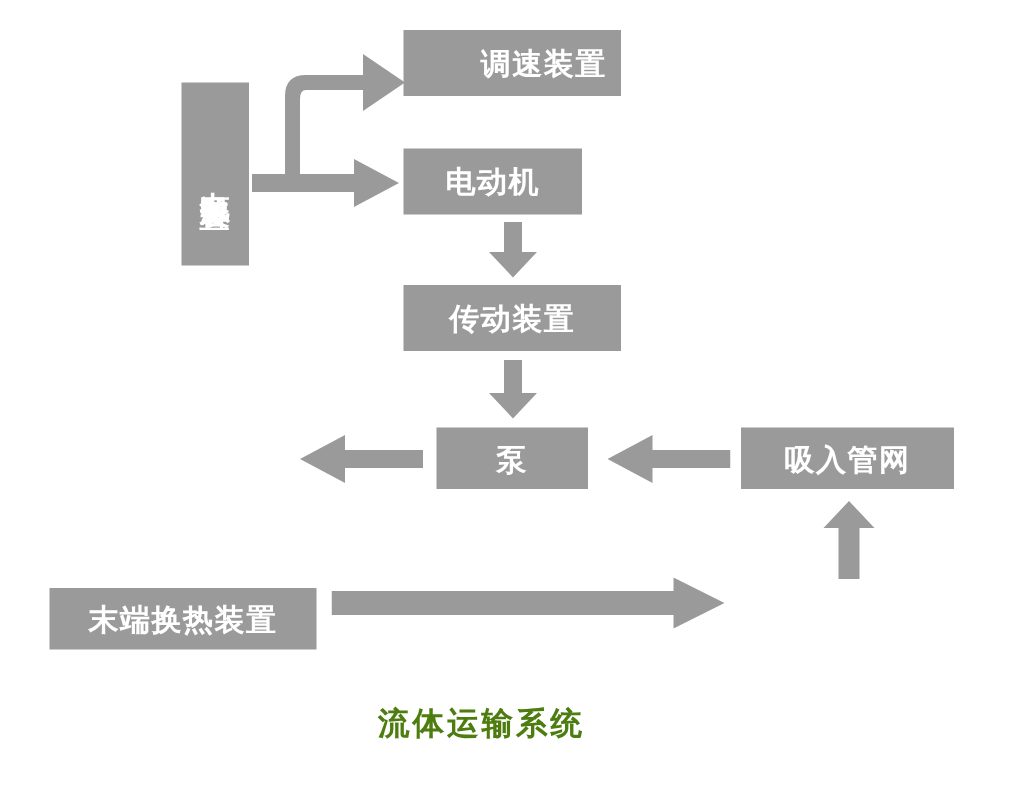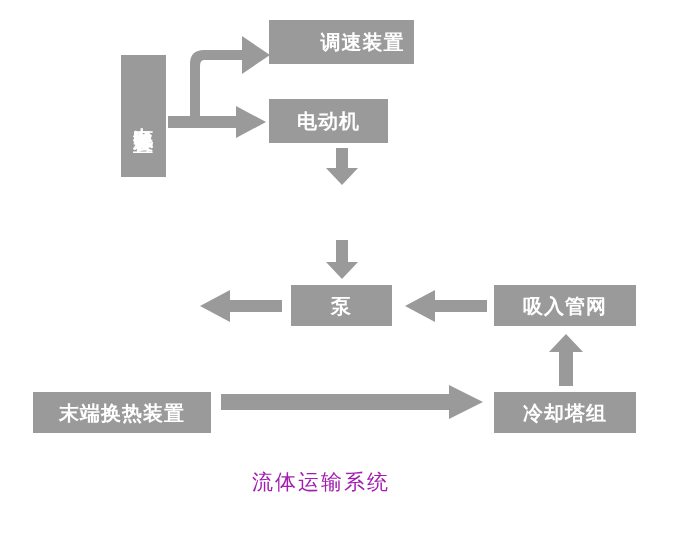--- a/index.html
+++ b/index.html
@@ -32,23 +32,23 @@
   .node.vertical {
     writing-mode: vertical-rl;
     text-orientation: upright;
     letter-spacing: 2px;
   }
   .arrow {
     position: absolute;
   }
   .caption {
     position: absolute;
-    color: #a21caf;
+    color: #4d7c0f;
     font-family: "DejaVu Serif", "Liberation Serif", serif;
-    font-weight: normal;
+    font-weight: bold;
     font-size: 21px;
     letter-spacing: 2px;
   }
 </style>
 </head>
 <body>
 
 <div id="canvas">
 
   <div class="node vertical" style="left:121px; top:55px; width:45px; height:122px;">
@@ -56,37 +56,37 @@
   </div>
 
   <div class="node" style="left:269px; top:20px; width:145px; height:44px;padding-left:42px;">
     <span>调速装置</span>
   </div>
 
   <div class="node" style="left:269px; top:99px; width:119px; height:44px;">
     <span>电动机</span>
   </div>
 
+  <div class="node" style="left:269px; top:190px; width:145px; height:44px;">
+    <span>传动装置</span>
+  </div>
 
   <div class="node" style="left:291px; top:285px; width:101px; height:41px;">
     <span>泵</span>
   </div>
 
 
   <div class="node" style="left:494px; top:285px; width:142px; height:41px;">
     <span>吸入管网</span>
   </div>
 
   <div class="node" style="left:33px; top:392px; width:178px; height:41px;">
     <span>末端换热装置</span>
   </div>
 
-  <div class="node" style="left:494px; top:392px; width:142px; height:41px;">
-    <span>冷却塔组</span>
-  </div>
 
   <svg class="arrow" style="left:180px; top:24px; width:100px; height:100px;" viewBox="0 0 100 100">
     <path d="M 10 98 L 10 40 Q 10 26 24 26 L 62 26 L 62 12 L 90 31 L 62 50 L 62 36 L 24 36 Q 20 36 20 42 L 20 98 Z" fill="#9a9a9a"></path>
   </svg>
 
   <svg class="arrow" style="left:168px; top:106px; width:100px; height:32px;" viewBox="0 0 100 32">
     <path d="M 0 10 L 68 10 L 68 0 L 98 16 L 68 32 L 68 22 L 0 22 Z" fill="#9a9a9a"></path>
   </svg>
 
   <svg class="arrow" style="left:325px; top:148px; width:34px; height:38px;" viewBox="0 0 34 38">

